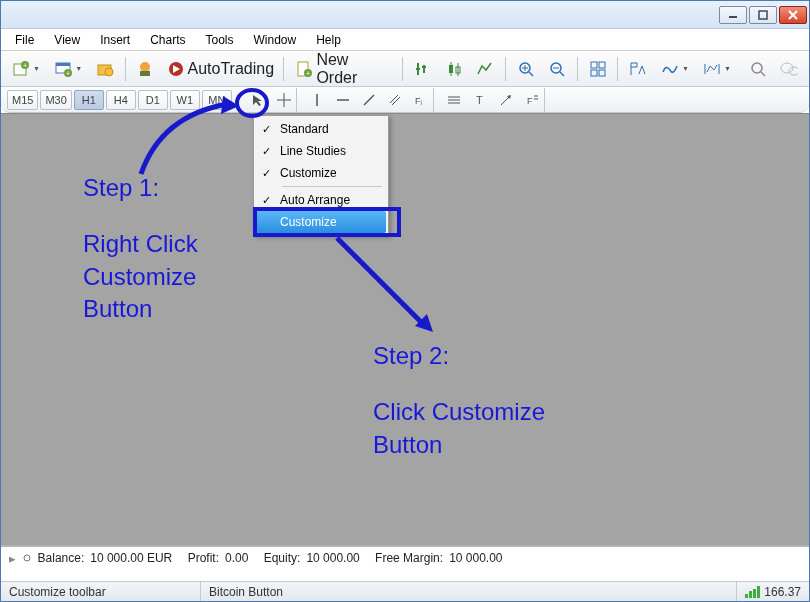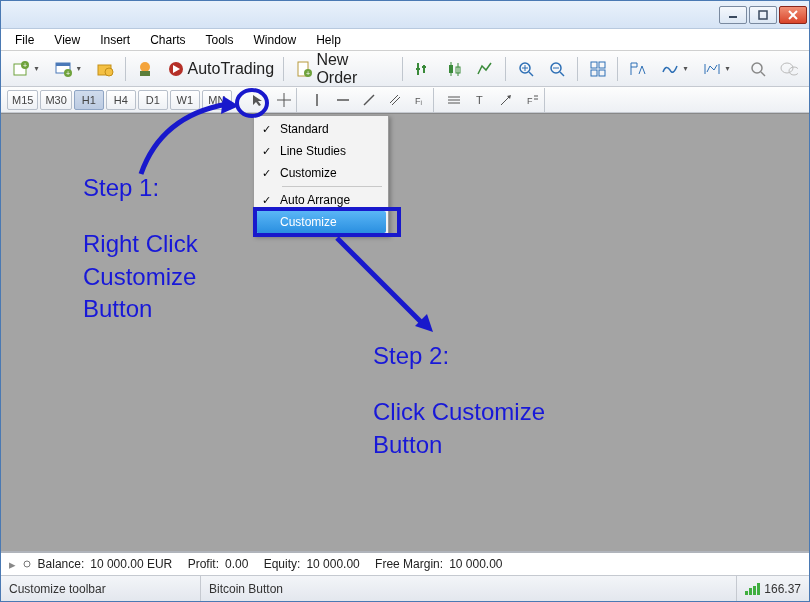--- a/index.html
+++ b/index.html
@@ -81,20 +81,21 @@
   font-size: 12px;
 }
 .toolbar2 {
   height: 26px;
   background: linear-gradient(#fdfdfd,#edf0f4);
   border-bottom: 1px solid #c5c9d0;
   display: flex;
   align-items: center;
   padding: 0 6px;
   gap: 2px;
+  border-radius: 9px;
 }
 .tf-btn {
   min-width: 30px; height: 20px;
   border: 1px solid #b8c0cb;
   border-radius: 2px;
   background: linear-gradient(#fff,#eef1f5);
   font-size: 11px; color:#444;
   display:flex; align-items:center; justify-content:center;
   padding: 0 4px;
 }
@@ -154,25 +155,25 @@
 .terminal {
   height: 24px;
   background: #fff;
   border-top: 2px solid #b0b4bb;
   display: flex; align-items: center;
   padding: 0 8px;
   gap: 6px;
   font-size: 12px; color:#222;
 }
 .statusbar {
-  height: 26px;
+  height: 20px;
   background: linear-gradient(#f3f5f8,#e3e7ee);
   border-top: 1px solid #c5c9d0;
   display: flex; align-items: center;
-  font-size: 12px; color:#333;
+  font-size: 12px; color:#333;margin-top:12px;
 }
 .status-cell {
   height: 100%;
   display: flex; align-items:center;
   padding: 0 8px;
   border-right: 1px solid #c5c9d0;
 }
 .status-cell.expand { flex:1; }
 svg { display: block; }
 </style>

